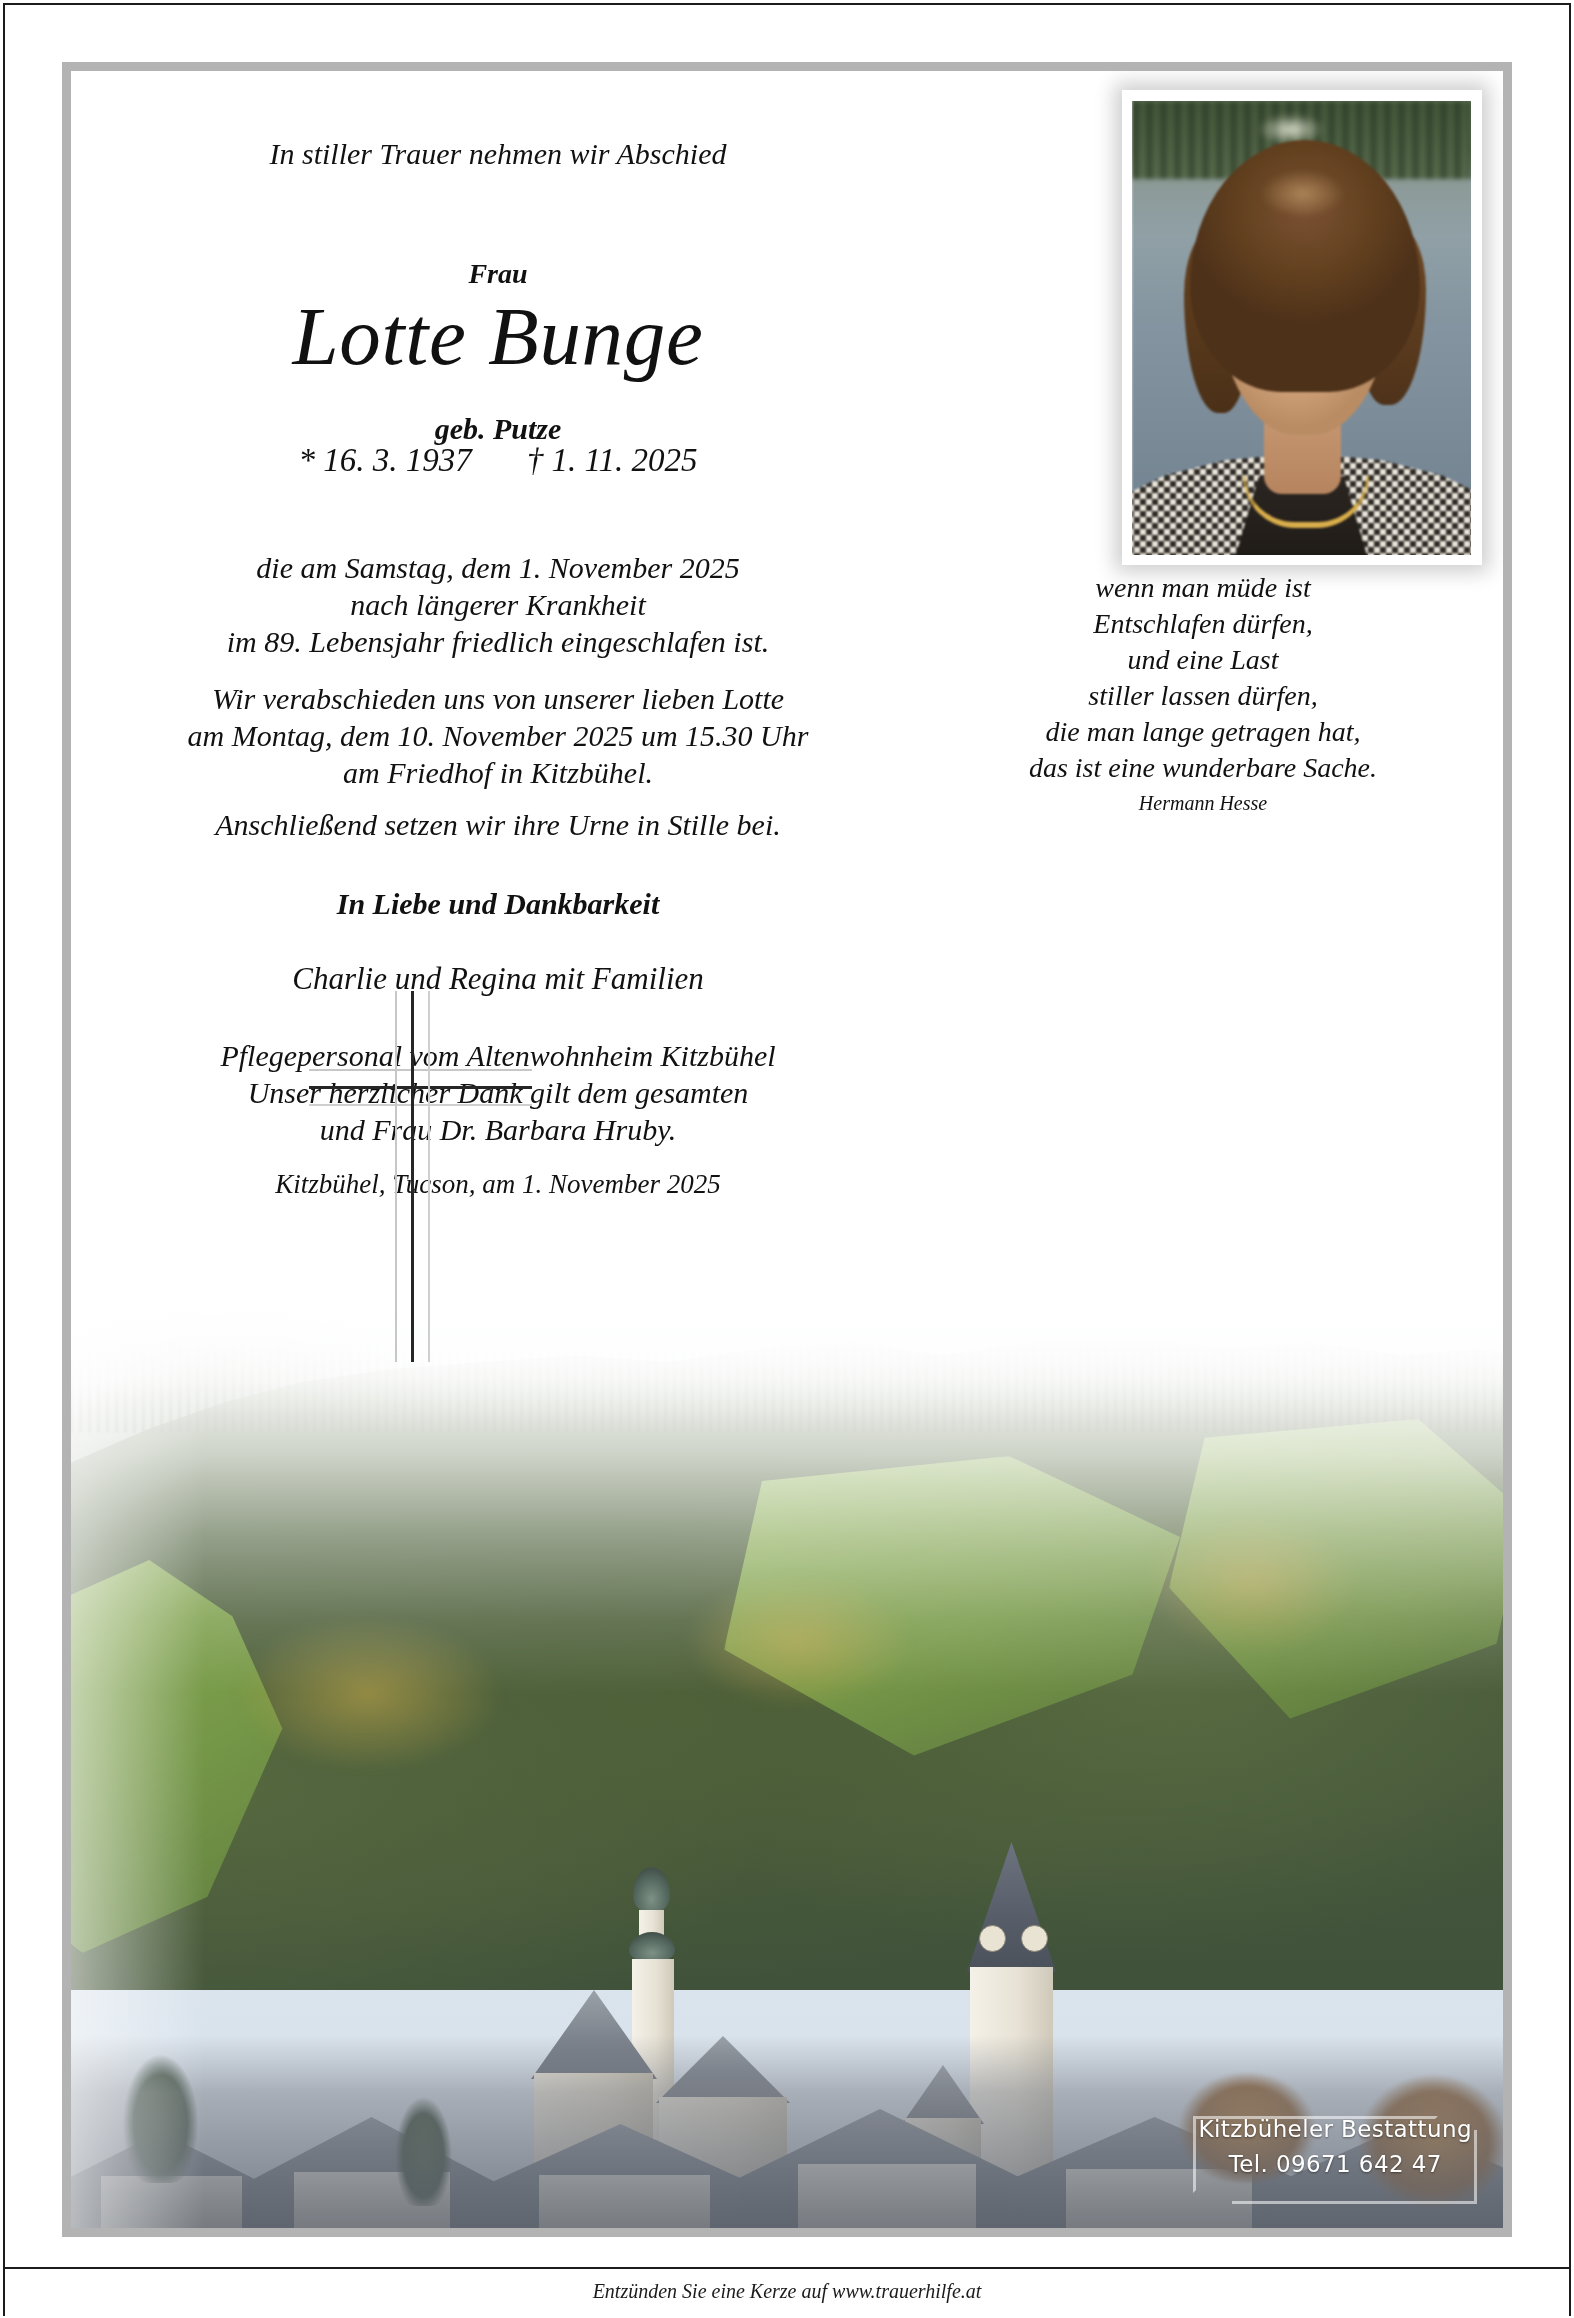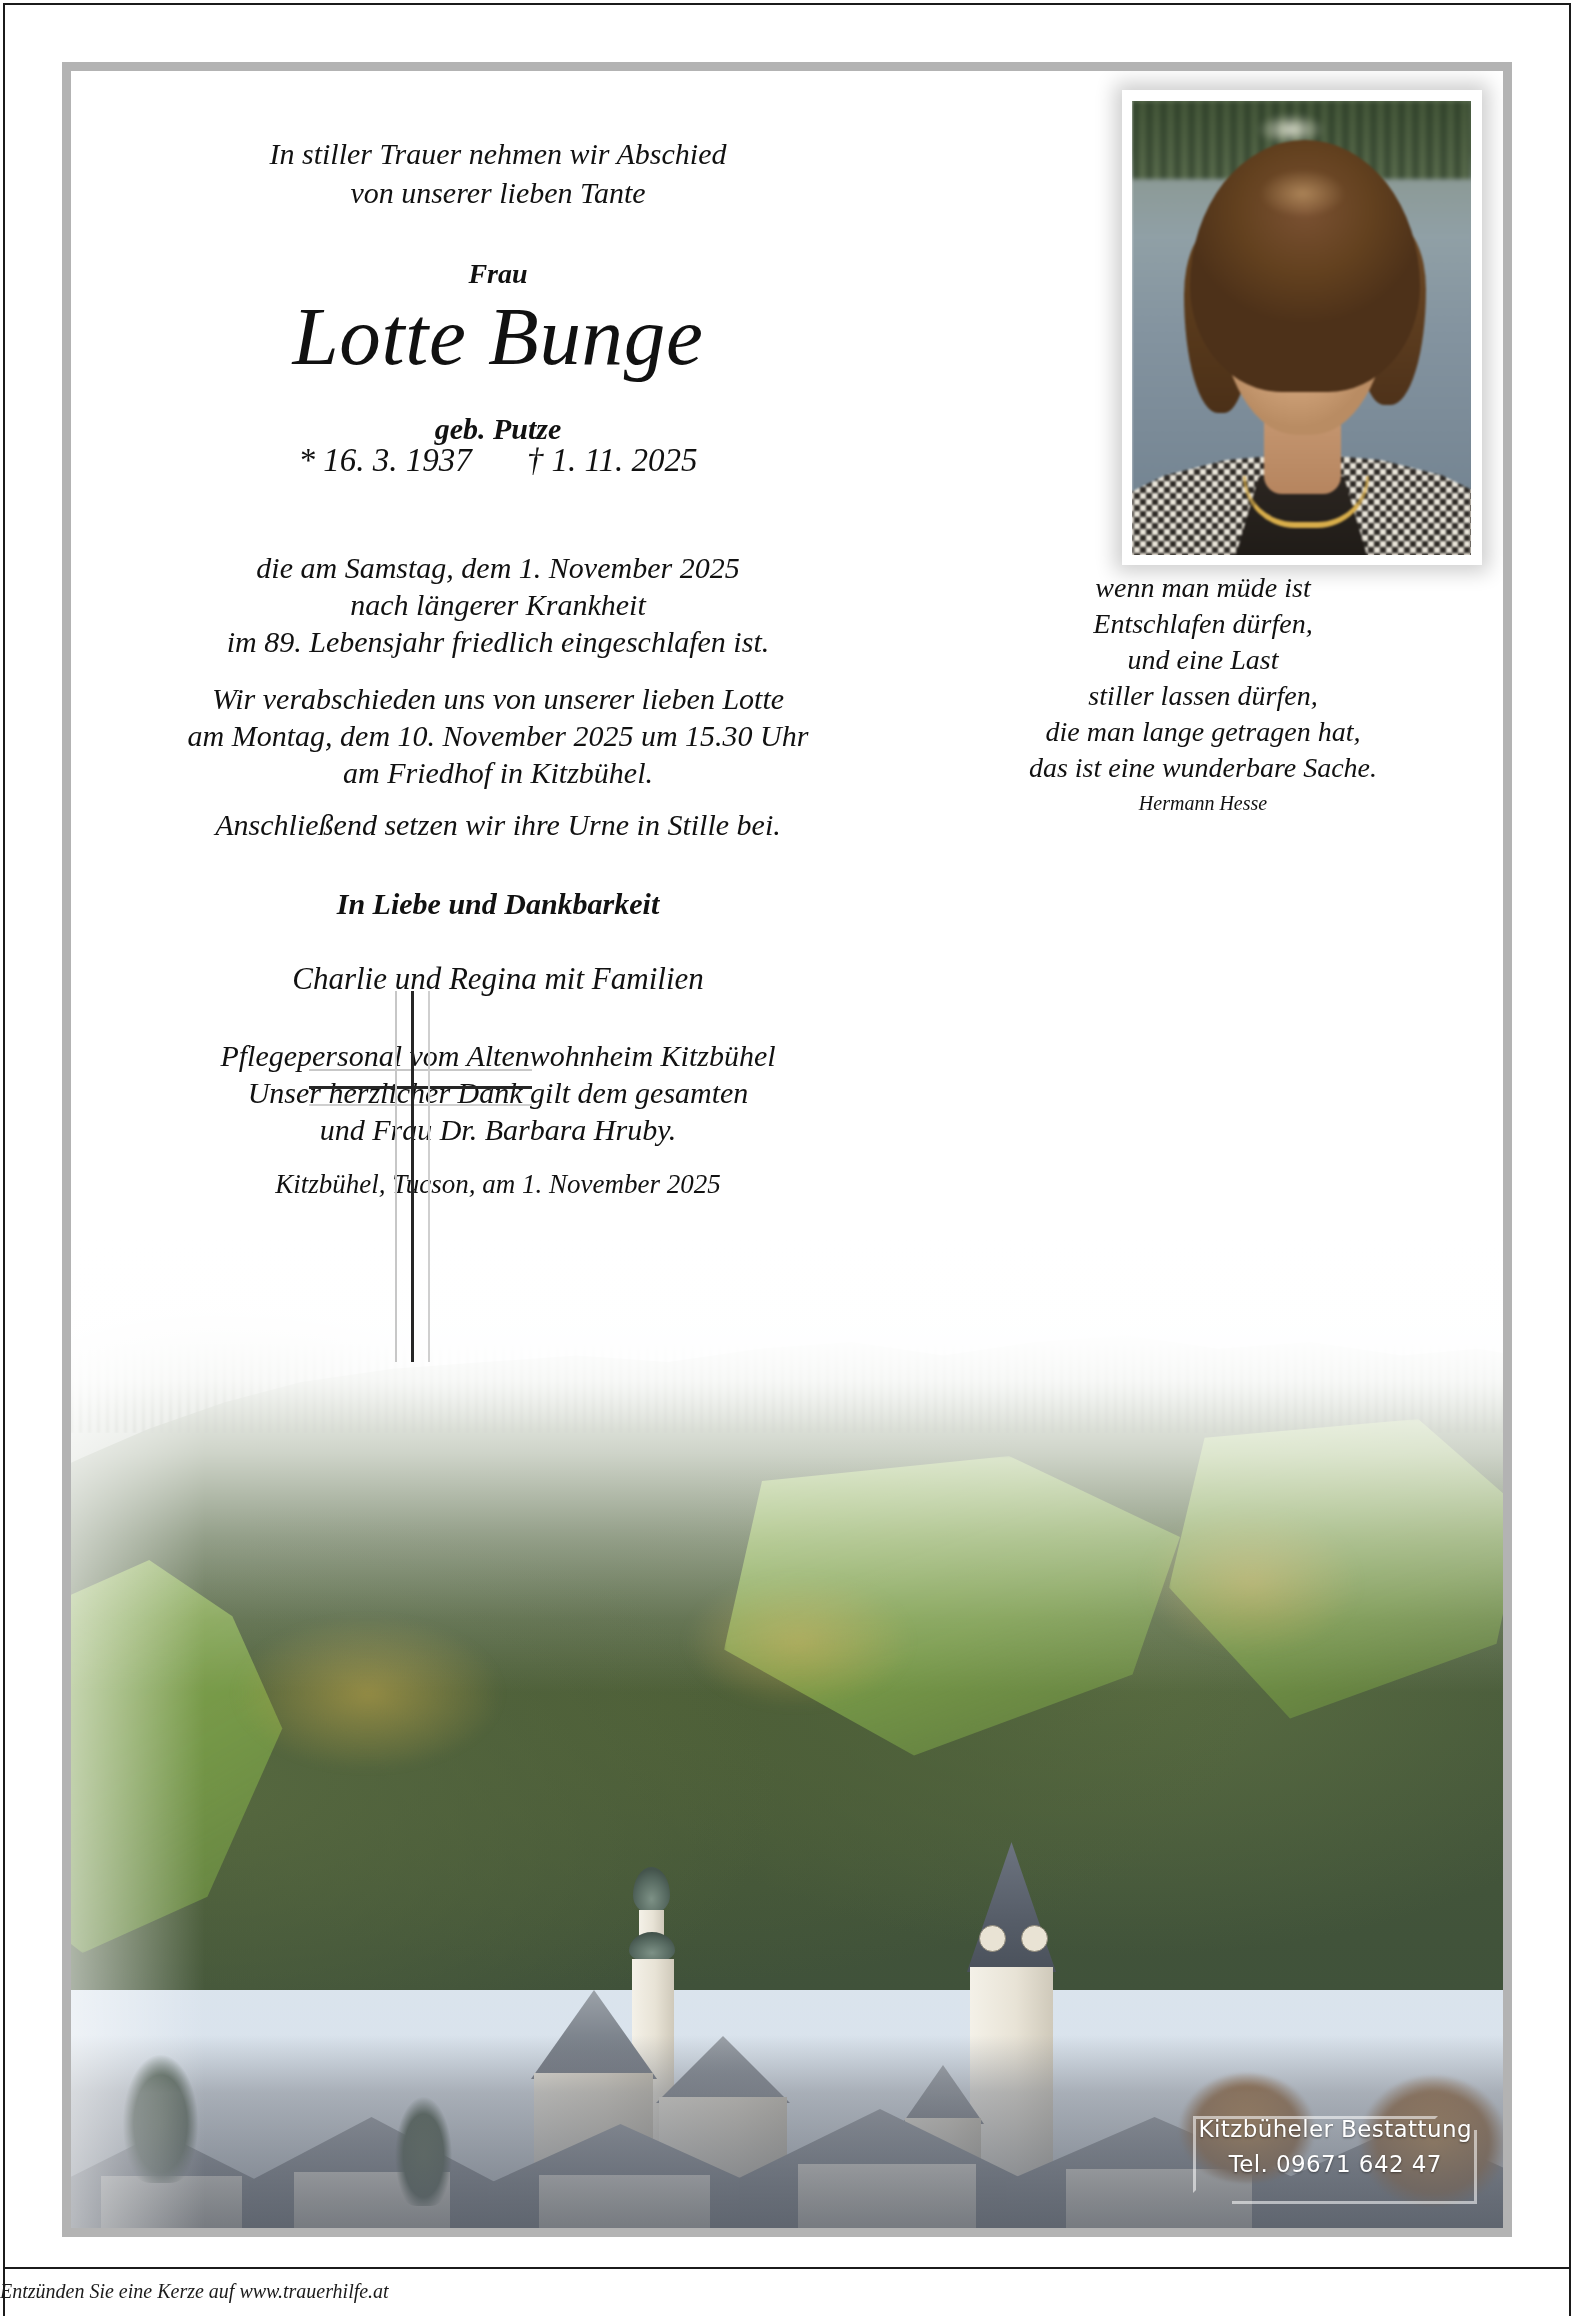--- a/index.html
+++ b/index.html
@@ -497,21 +497,21 @@
   }
   #bestattung .l1 { position: relative; display: block; font-size: 23px; line-height: 36px; letter-spacing: 0.4px; }
   #bestattung .l2 { position: relative; display: block; font-size: 23px; line-height: 34px; letter-spacing: 0.4px; }
 
   
   #footer {
     position: absolute;
     left: 0;
     top: 2280px;
     width: 1574px;
-    text-align: left;
+    text-align: center;
     color: #1b1b1b;
     font-style: italic;
     font-size: 20px;
   }
 </style>
 </head>
 <body>
 
 <div id="page">
 
@@ -599,21 +599,20 @@
           <div class="hair"></div>
           <div class="hair-highlight"></div>
           <div class="blur-overlay"></div>
         </div>
       </div>
 
       <div id="left-col">
 
         <div id="intro" class="blk">
           <span class="ln">In stiller Trauer nehmen wir Abschied</span>
-          <span class="ln">von unserer lieben Tante</span>
         </div>
 
         <div id="frau" class="blk">
           <span class="ln">Frau</span>
         </div>
 
         <div id="name" class="blk">
           <span class="ln">Lotte Bunge</span>
         </div>
 

